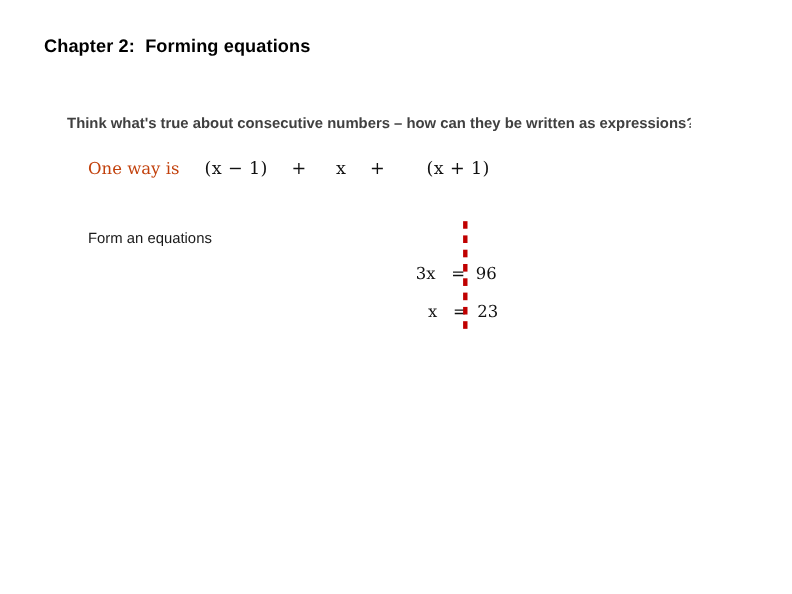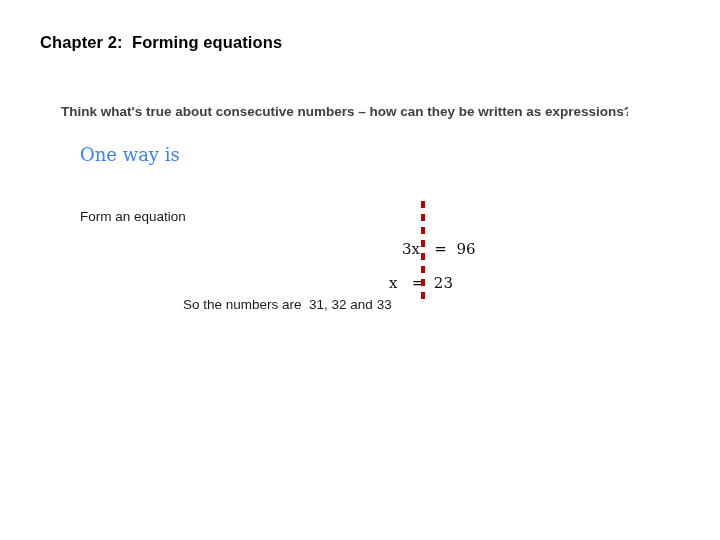--- a/index.html
+++ b/index.html
@@ -60,23 +60,23 @@
     font-family: "DejaVu Serif", "Liberation Serif", serif;
     color: #111111;
     white-space: pre;
   }
 
   
   .oneway-label {
     position: absolute;
     left: 80px;
     top: 144px;
-    font-size: 18px;
+    font-size: 15px;
     font-family: "DejaVu Serif", "Liberation Serif", serif;
-    color: #3b82f6;
+    color: #c2410c;
     white-space: pre;
   }
   .oneway-expr {
     position: absolute;
     left: 186px;
     top: 143px;
     font-size: 16px;
     letter-spacing: 0.3px;
   }
 
@@ -94,21 +94,20 @@
     position: absolute;
     left: 245px;
     top: 208px;
     font-size: 15px;
   }
   .eq-line-2 {
     position: absolute;
     left: 378px;
     top: 240px;
     font-size: 15px;
-    margin-left: 24px;
   }
   .eq-line-3 {
     position: absolute;
     left: 389px;
     top: 274px;
     font-size: 15px;
   }
 
   
   .red-dashed-line {
@@ -144,25 +143,25 @@
 
 <div id="slide">
 
   <div class="chapter-title">Chapter 2:  Forming equations</div>
 
 
   <div class="prompt-line">Think what's true about consecutive numbers – how can they be written as expressions?</div>
 
   <div class="oneway-label">One way is</div>
 
+  <div class="oneway-expr math">(x − 1)    +     x    +       (x + 1)</div>
 
-  <div class="form-label">Form an equation</div>
+  <div class="form-label">Form an equations</div>
 
 
   <div class="eq-line-2 math">3x   =  96</div>
 
   <div class="eq-line-3 math">x   =  23</div>
 
   <div class="red-dashed-line"></div>
 
-  <div class="conclusion-line">So the numbers are  31, 32 and 33</div>
 
 </div>
 
 </body></html>

